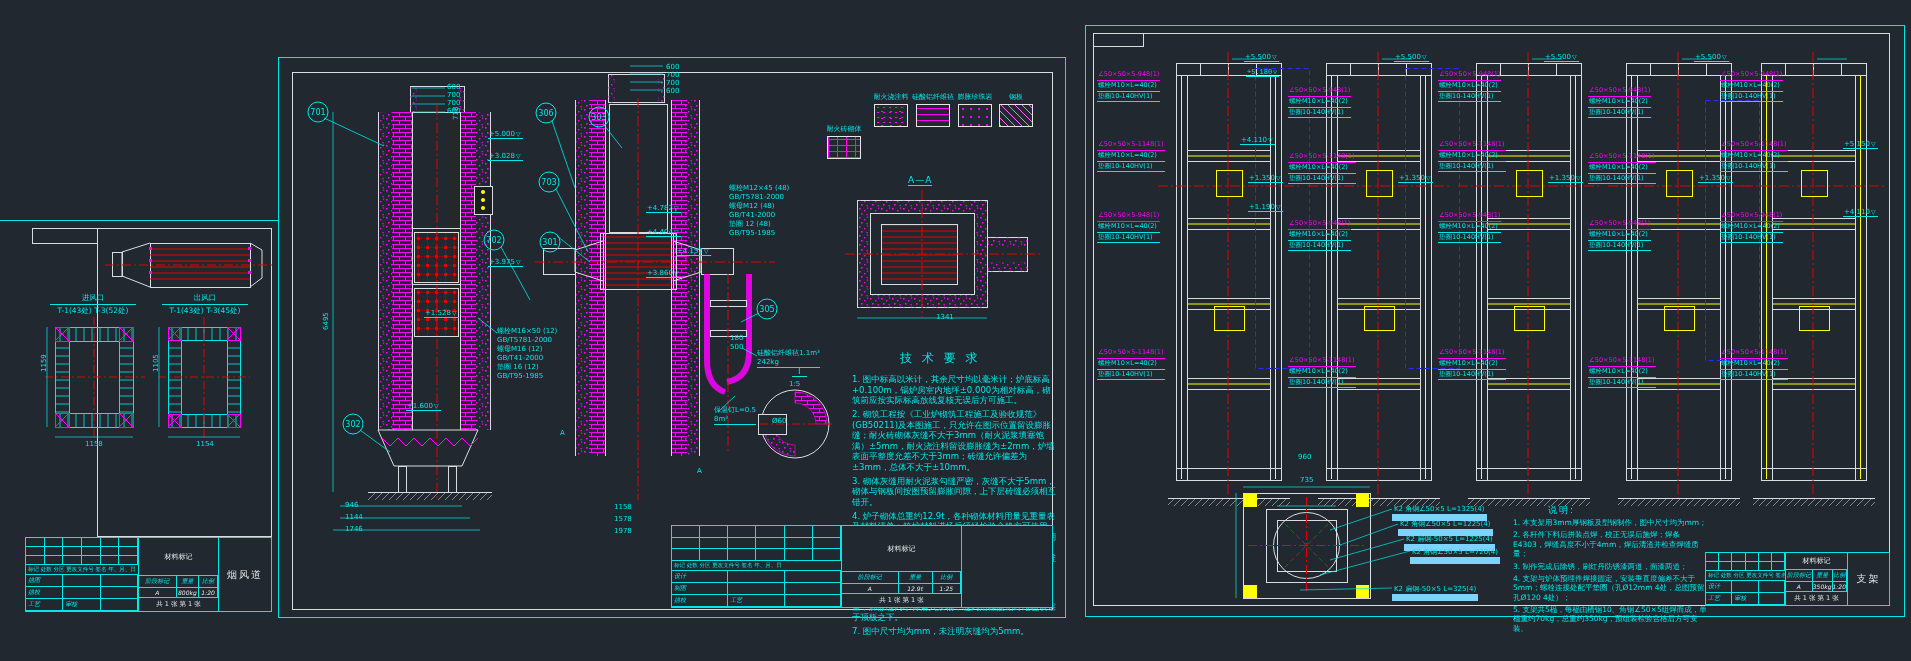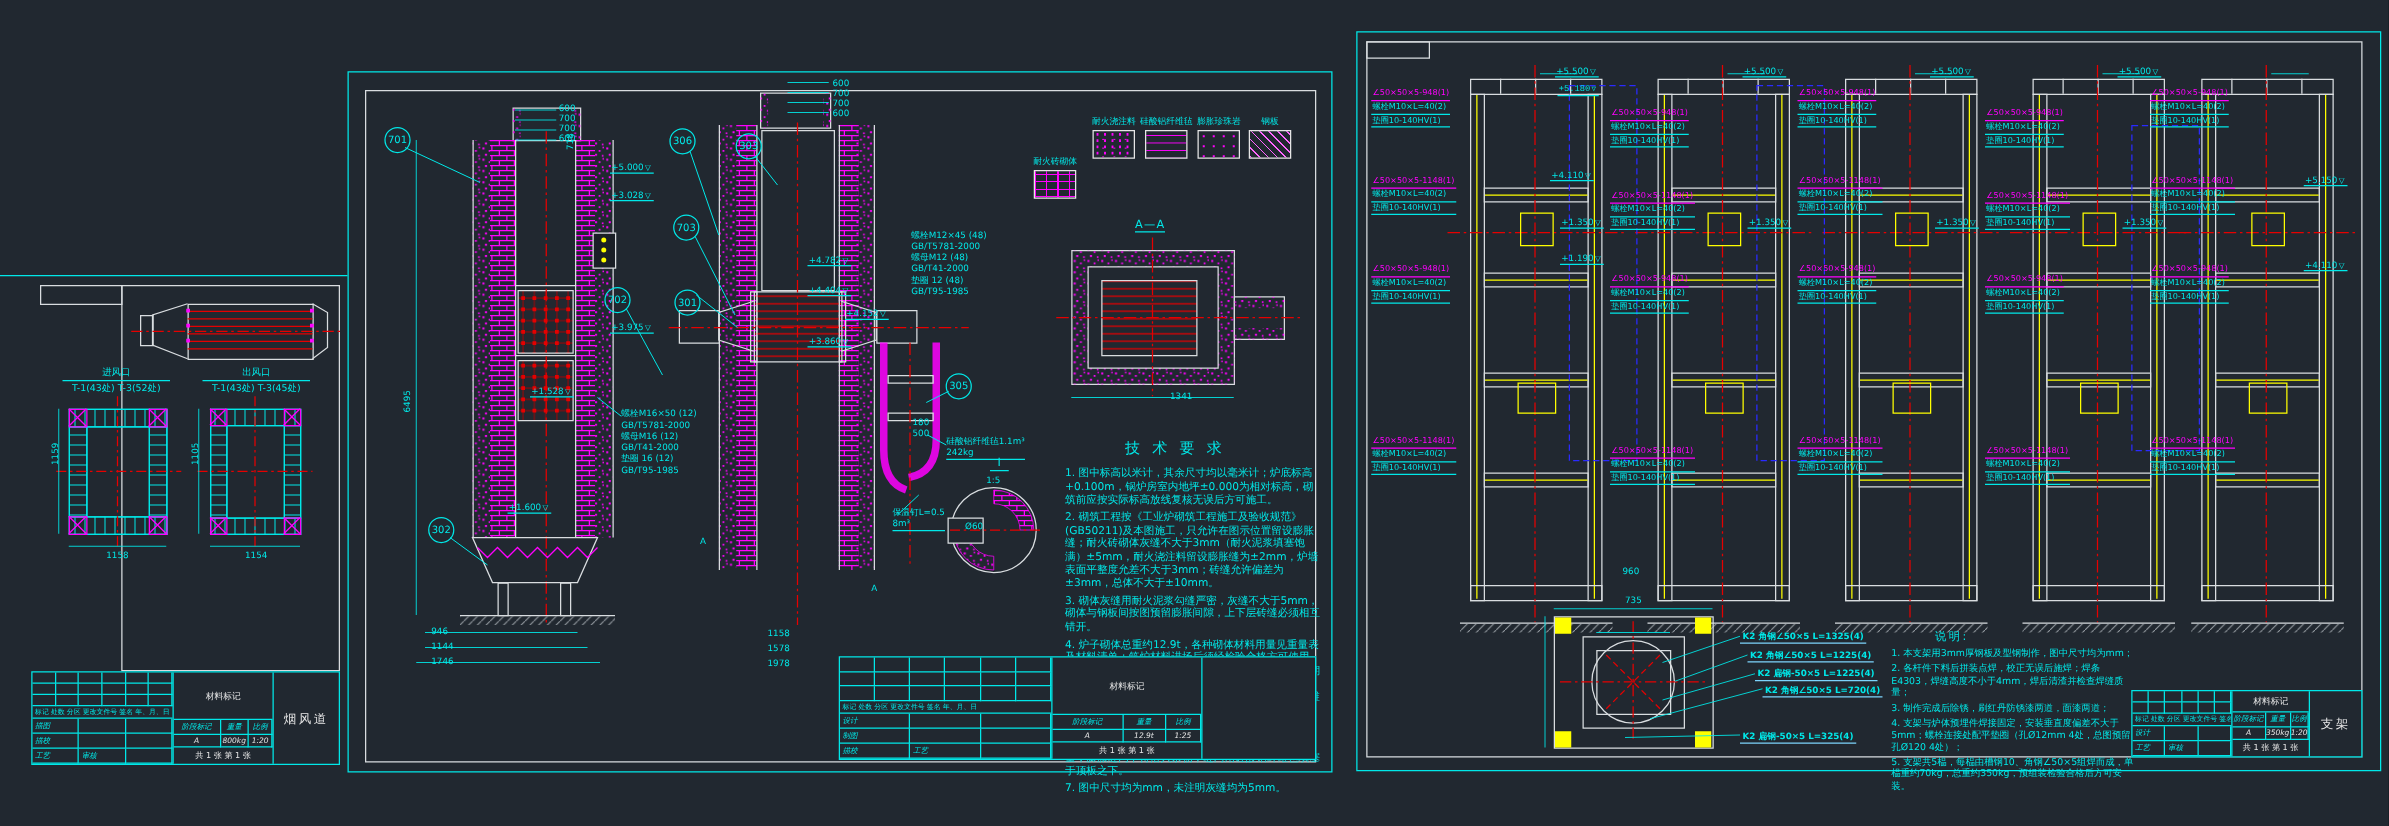--- a/index.html
+++ b/index.html
@@ -36,21 +36,21 @@
   
   .notes{position:absolute;font-size:8.5px;color:#00e8e8;line-height:1.25;}
   .notes .note{margin-bottom:3px;}
   .spec{position:absolute;font-size:7px;color:#00e8e8;line-height:1.3;}
   .spec .spec-line{border-bottom:none;}
   
   .callout{position:absolute;font-size:6.5px;line-height:1.5;}
   .callout span{display:block;border-bottom:1px solid currentColor;padding:0 1px;}
   .callout .l1{color:#ff00ff;}
   .callout .l2,.callout .l3{color:#00e8e8;}
-  .sqc{position:absolute;font-size:7px;color:#00e8e8;border-bottom:1px solid #7dd3fc;padding:0 2px;font-weight:bold;}
+  .sqc{position:absolute;font-size:7px;color:#00e8e8;border-bottom:7px solid #7dd3fc;padding:0 2px;}
   .viewlabel{position:absolute;width:86px;text-align:center;font-size:7.5px;color:#00e8e8;}
   .viewlabel .l1{border-bottom:1px solid #00e8e8;padding-bottom:1px;margin-bottom:1px;}
   .underl{border-bottom:1px solid #00e8e8;}
   
   .tb{position:absolute;border:1px solid #00e8e8;display:flex;box-sizing:border-box;background:#212830;}
   .tb *{box-sizing:border-box;}
   .tb .zone{height:100%;}
   .tb .zl{display:flex;flex-direction:column;border-right:1px solid #00e8e8;}
   .tb .grid3{flex:1;display:grid;grid-template-columns:repeat(6,1fr);grid-auto-rows:1fr;}
   .tb .grid3 i{border-right:1px solid #00e8e8;border-bottom:1px solid #00e8e8;}

